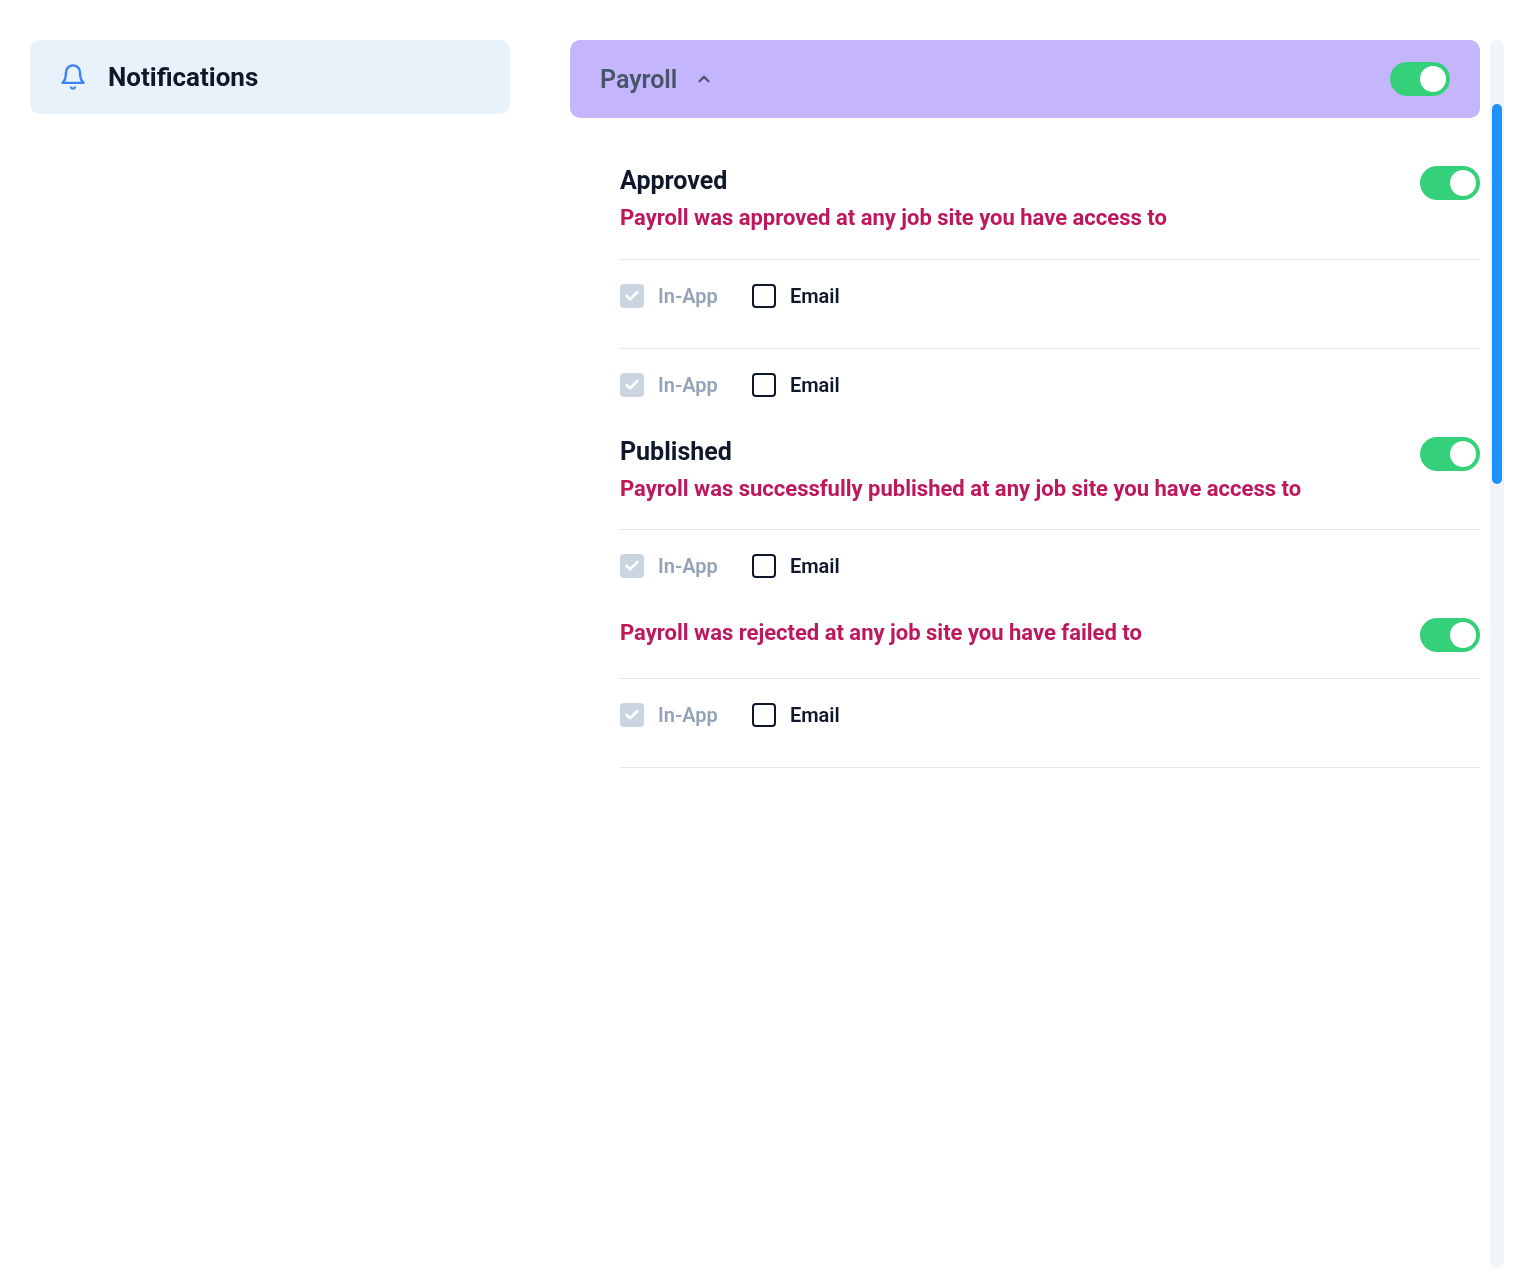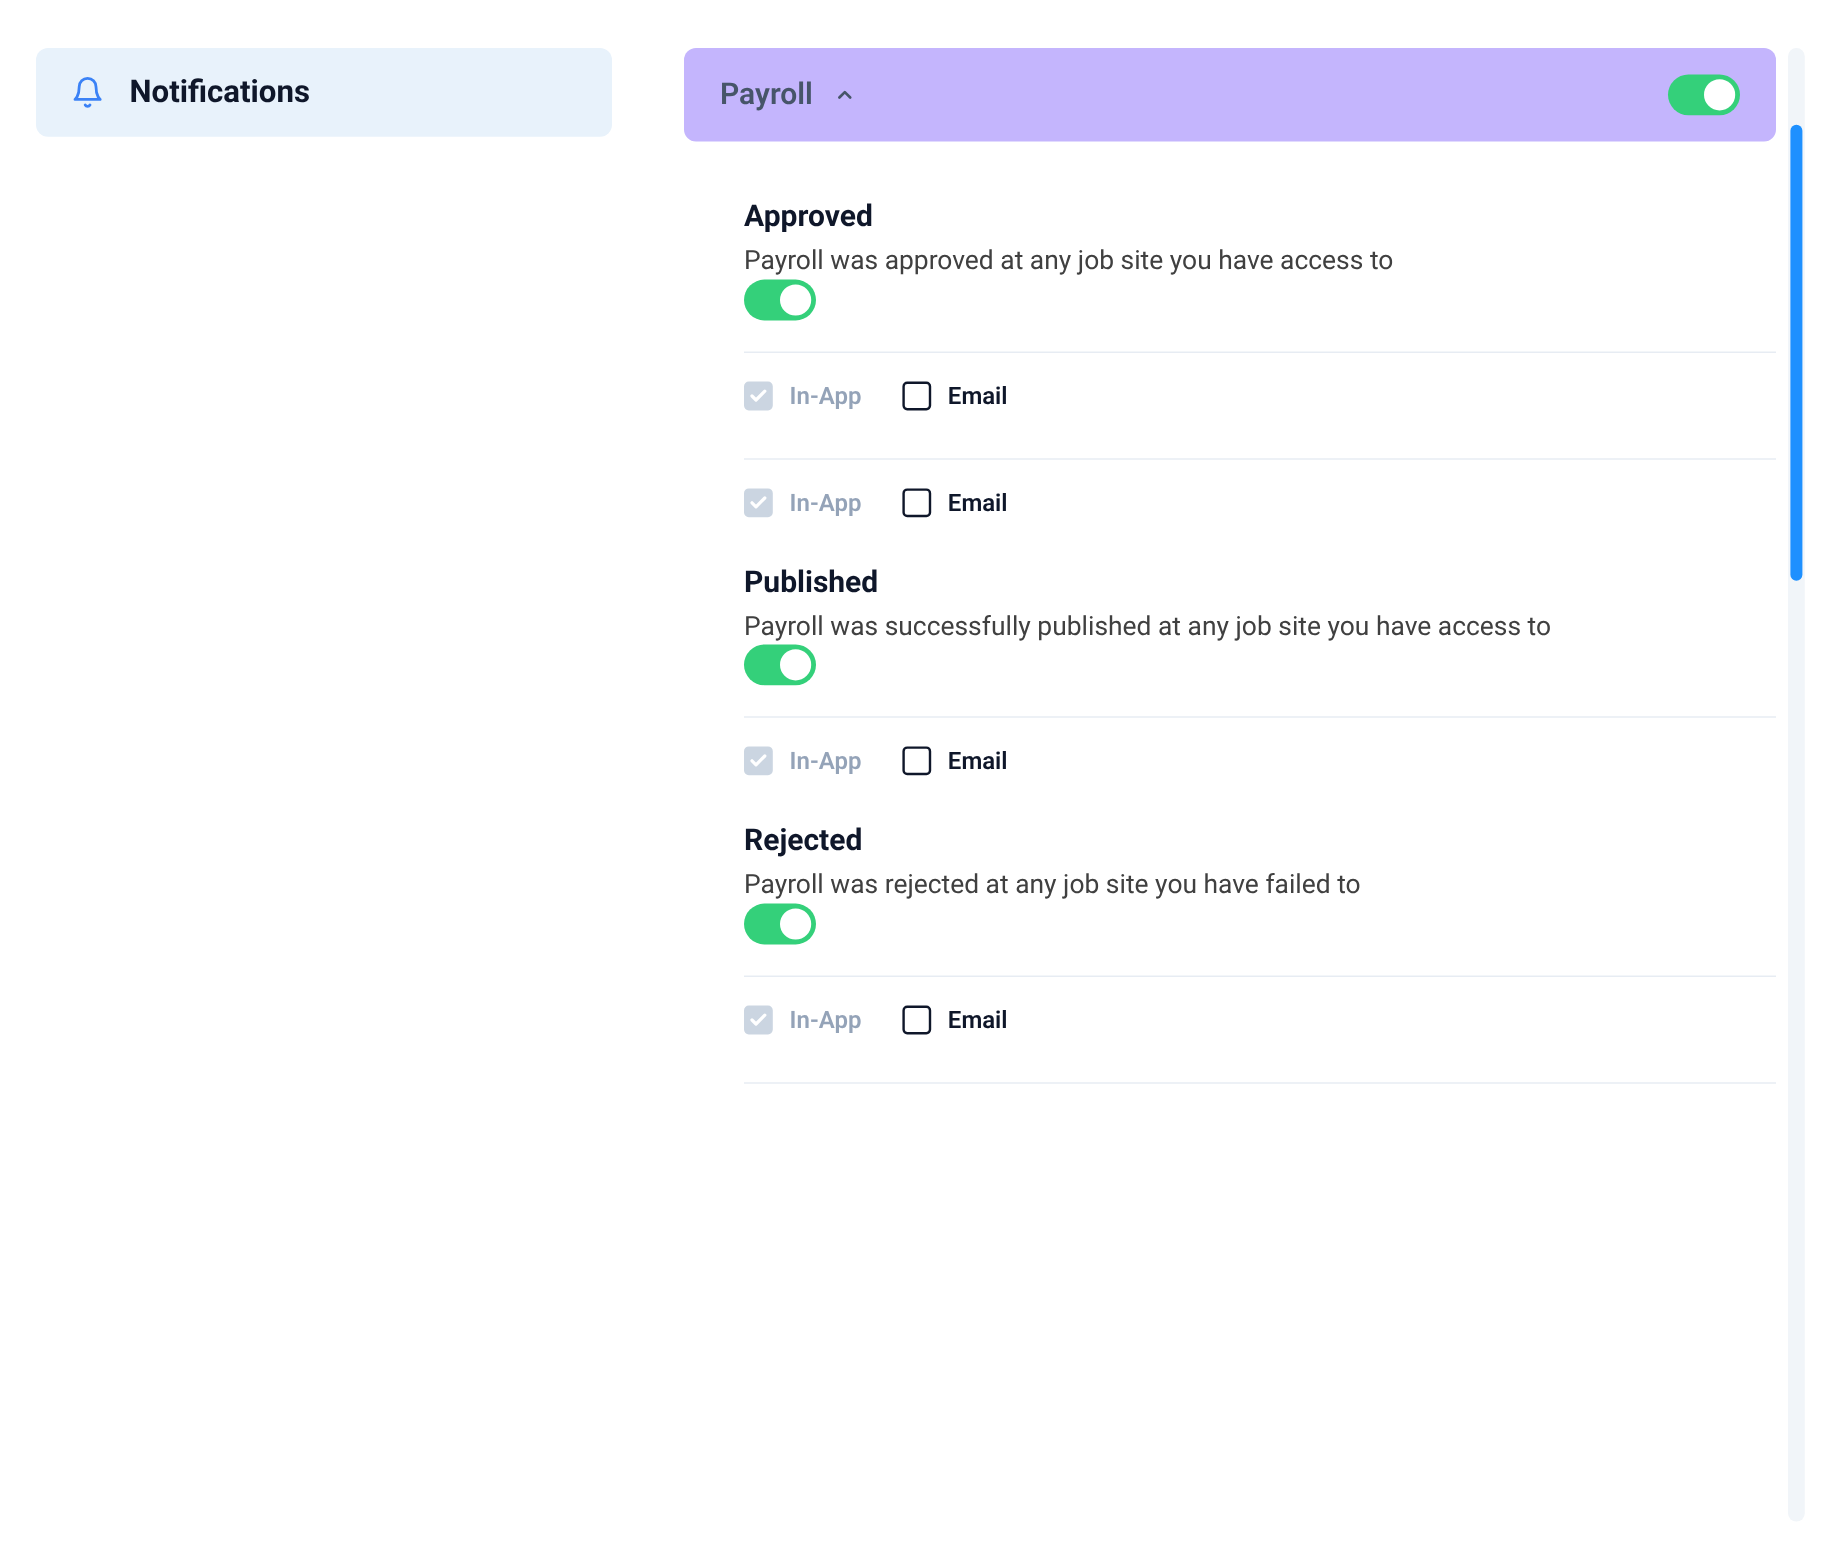--- a/index.html
+++ b/index.html
@@ -97,35 +97,35 @@
     padding-left: 50px;
   }
   .item {
     padding-top: 30px;
   }
   .item-head {
     display: flex;
     align-items: flex-start;
     justify-content: flex-end;
     padding-bottom: 26px;
-    flex-direction: column;
   }
   .item-texts {
     flex: 1;
   }
   .item-title {
     font-size: 25px;
     font-weight: 700;
     color: #0f172a;
     margin-bottom: 8px;
   }
   .item-desc {
     font-size: 22px;
-    color: #404040;
+    color: #be185d;
     line-height: 1.35;
+    font-weight: bold;
   }
   .divider {
     height: 1px;
     background: #e2e8f0;
     width: 100%;
   }
   .channels {
     display: flex;
     align-items: center;
     gap: 34px;
@@ -274,21 +274,20 @@
             </div>
             <div class="chan">
               <div class="cbox"></div>
               <span class="chan-label">Email</span>
             </div>
           </div>
         </div>
         <div class="item">
           <div class="item-head">
             <div class="item-texts">
-              <div class="item-title">Rejected</div>
               <div class="item-desc">Payroll was rejected at any job site you have failed to</div>
             </div>
             <div class="toggle"></div>
           </div>
           <div class="divider"></div>
           <div class="channels">
             <div class="chan disabled">
               <div class="cbox disabled">
                 <svg viewBox="0 0 24 24" width="16" height="16" fill="none" stroke="currentColor" stroke-width="4" stroke-linecap="round" stroke-linejoin="round">
                   <polyline points="20 6 9 17 4 12"></polyline>

